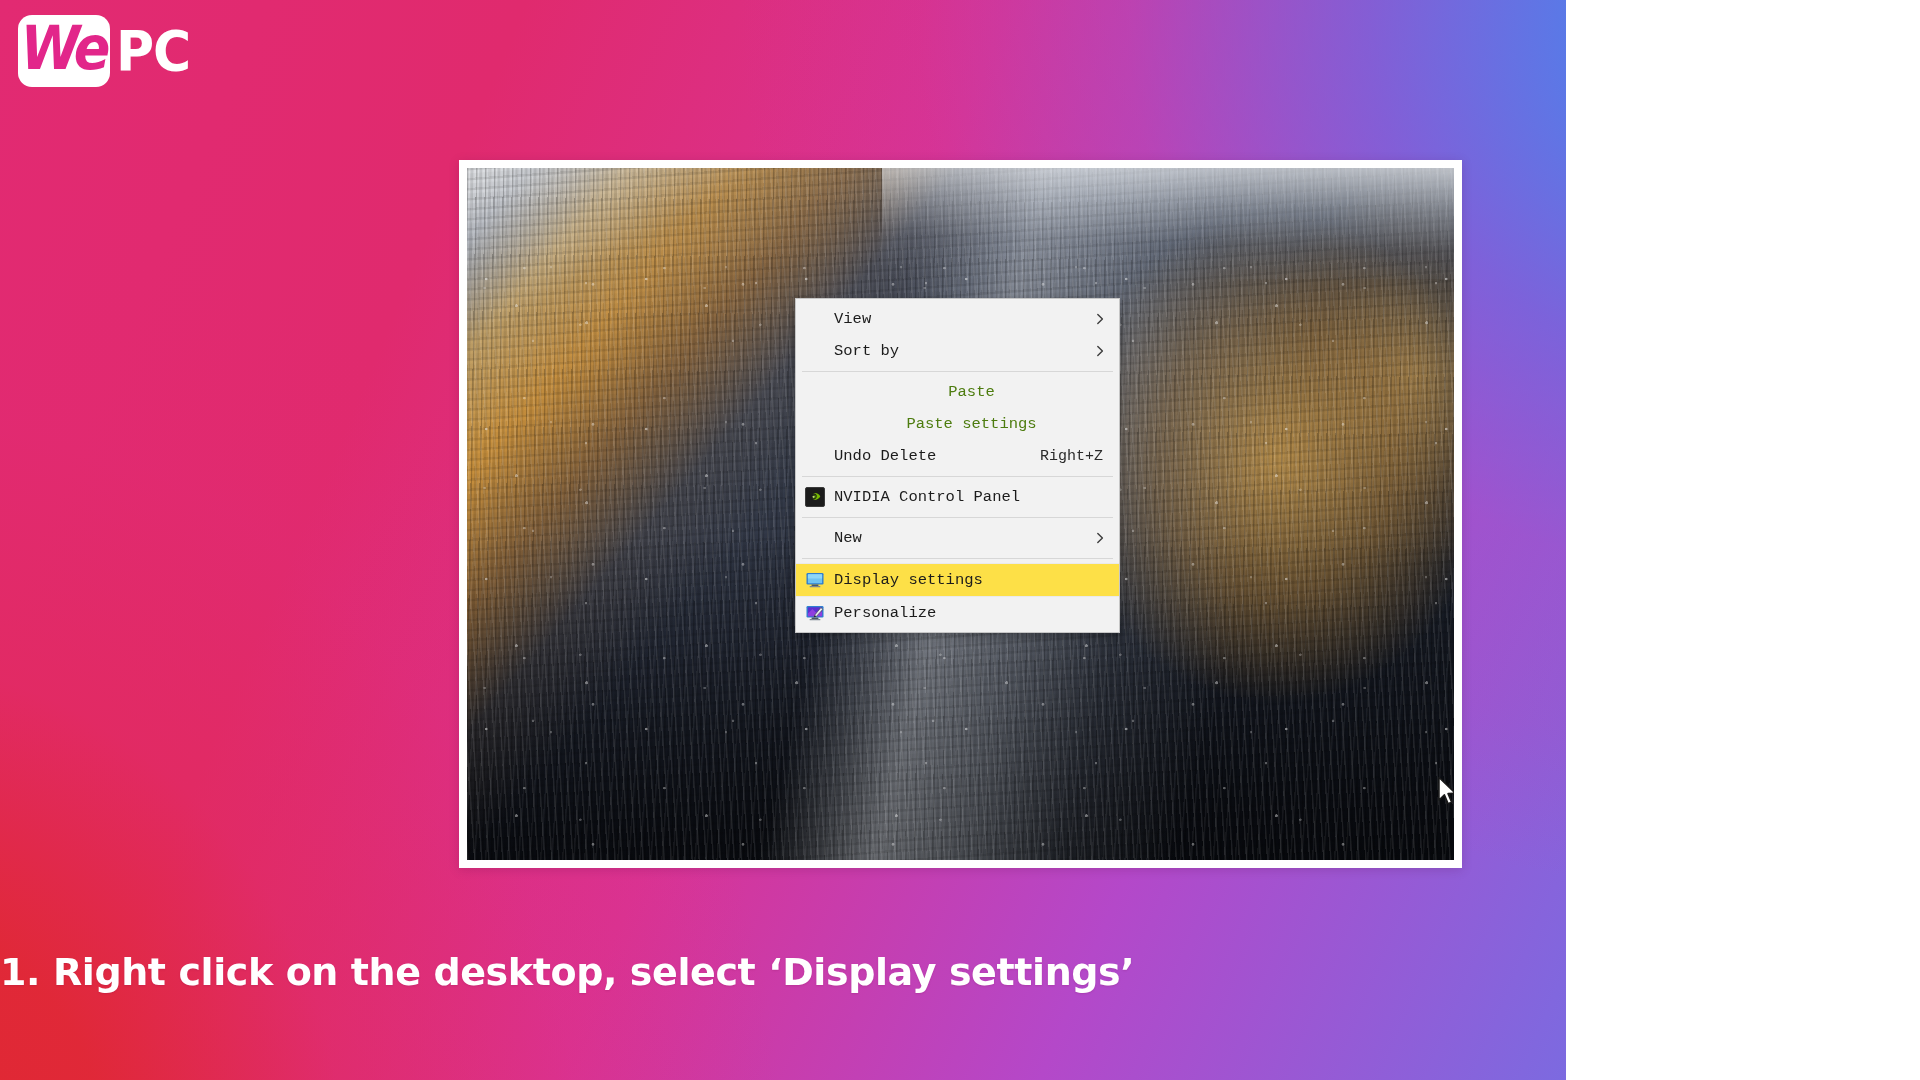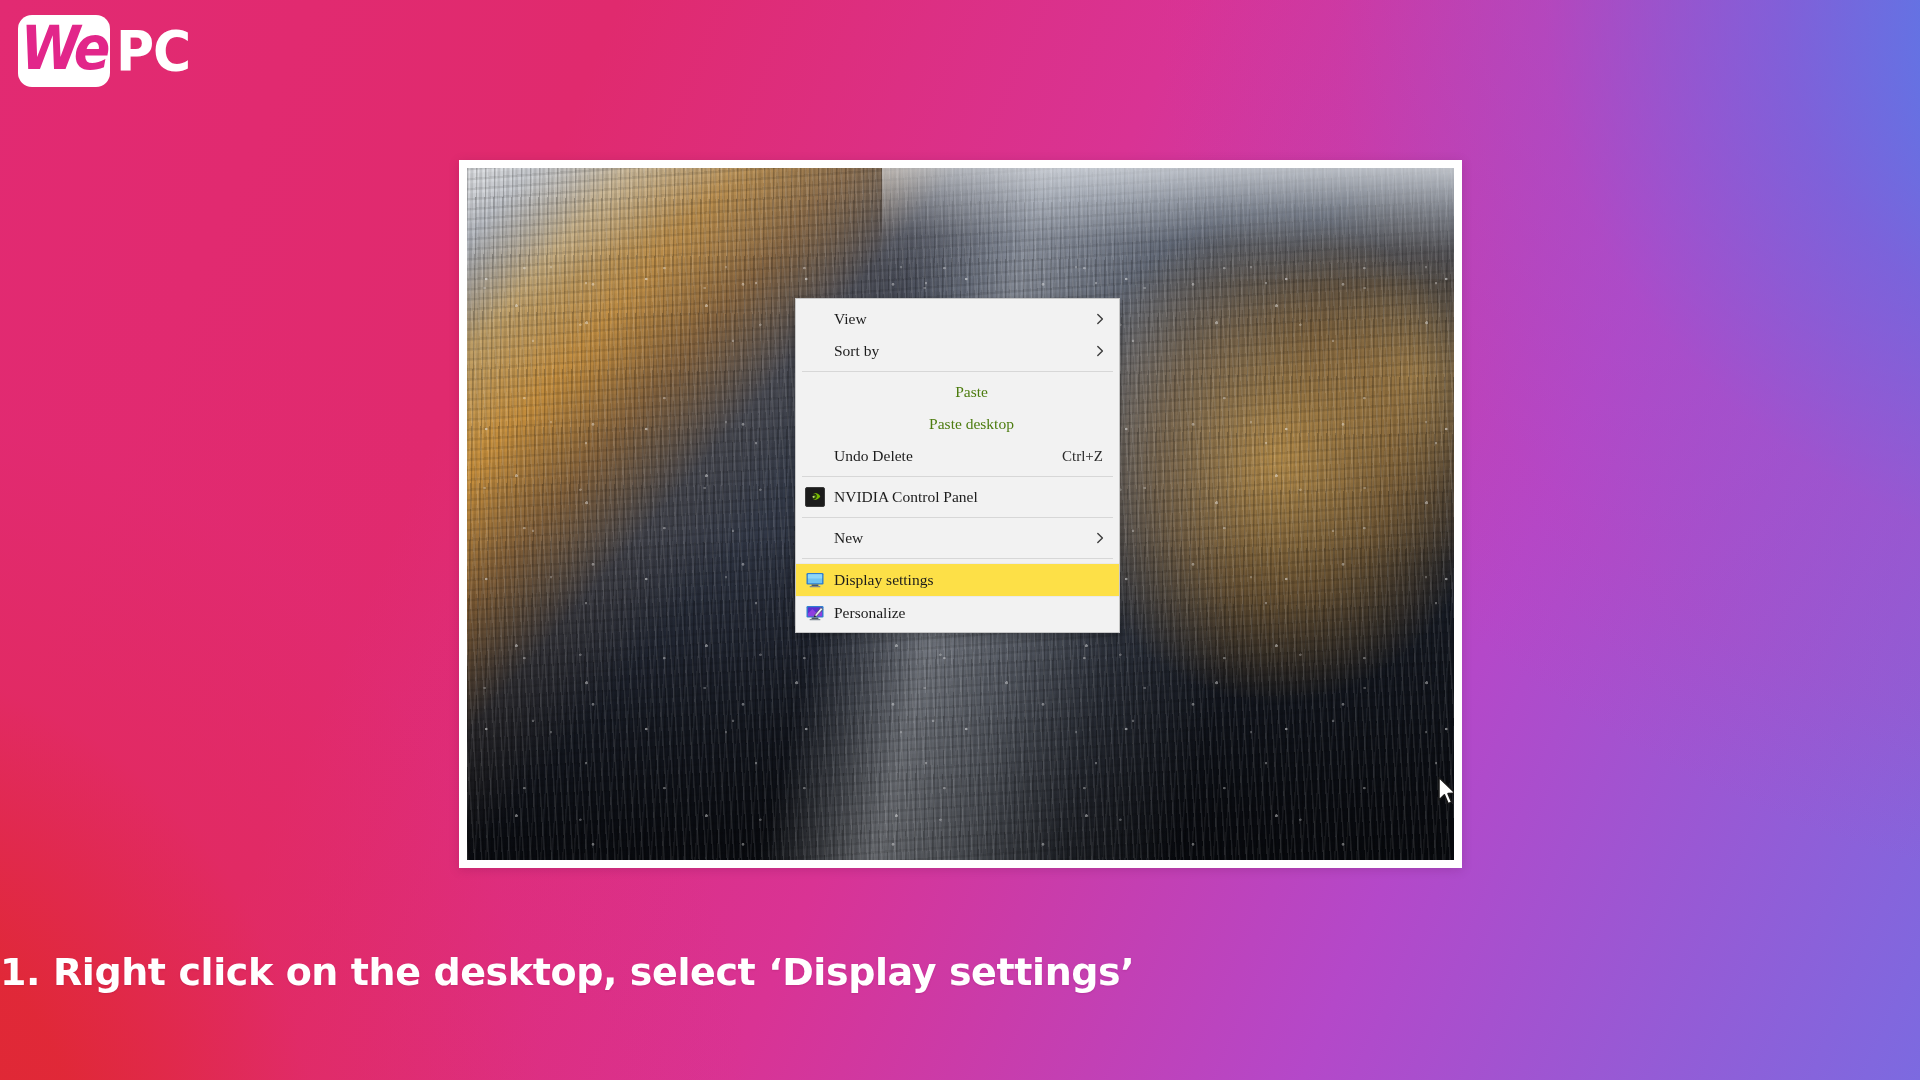--- a/index.html
+++ b/index.html
@@ -6,21 +6,21 @@
     margin: 0;
     padding: 0;
     width: 1920px;
     height: 1080px;
     overflow: hidden;
     font-family: "Liberation Sans", sans-serif;
   }
 
   #stage {
     position: relative;
-    width: 1920px;
+    width: 1566px;
     height: 1080px;
     overflow: hidden;
     background:
       radial-gradient(ellipse 1500px 1200px at 118% 2%, #4b82ec 0%, rgba(75,130,236,0.92) 16%, rgba(110,104,222,0.72) 32%, rgba(160,80,200,0.40) 48%, rgba(190,60,170,0.12) 62%, rgba(200,50,140,0) 74%),
       radial-gradient(ellipse 1300px 1400px at -8% 108%, #e0282f 0%, rgba(224,40,47,0.86) 18%, rgba(226,42,90,0.52) 36%, rgba(226,42,114,0.18) 54%, rgba(226,42,114,0) 70%),
       linear-gradient(113deg, #e22a72 0%, #e02a6e 26%, #d93394 50%, #b448c9 74%, #7c6ae0 100%);
   }
 
   
   #logo {
@@ -186,21 +186,21 @@
   #context-menu {
     position: absolute;
     left: 328px;
     top: 130px;
     width: 325px;
     background: #f2f2f2;
     border: 1px solid #c6c6c6;
     box-shadow: 0 3px 10px rgba(0,0,0,0.26);
     padding: 4px 0 3px 0;
     box-sizing: border-box;
-    font-family: Liberation Serif, serif;
+    font-family: Liberation Mono, monospace;
   }
   .menu-item {
     position: relative;
     display: flex;
     align-items: center;
     height: 32px;
     padding: 0 10px 0 38px;
     font-size: 15.5px;
     color: #1c1c1c;
     white-space: nowrap;
@@ -284,25 +284,25 @@
             <span class="menu-label">Sort by</span>
             <svg class="menu-chevron" viewBox="0 0 14 14">
               <path d="M4.8 2.4 L9.4 7 L4.8 11.6" fill="none" stroke="#3c3c3c" stroke-width="1.4" stroke-linecap="round" stroke-linejoin="round"></path>
             </svg>
           </div>
           <div class="menu-sep"></div>
           <div class="menu-item disabled">
             <span class="menu-label">Paste</span>
           </div>
           <div class="menu-item disabled">
-            <span class="menu-label">Paste desktop</span>
+            <span class="menu-label">Paste settings</span>
           </div>
           <div class="menu-item">
             <span class="menu-label">Undo Delete</span>
-            <span class="menu-accel">Ctrl+Z</span>
+            <span class="menu-accel">Right+Z</span>
           </div>
           <div class="menu-sep"></div>
           <div class="menu-item with-icon">
             <span class="menu-icon"><svg width="20" height="20" viewBox="0 0 20 20" xmlns="http://www.w3.org/2000/svg">
                 <rect x="0.5" y="0.5" width="19" height="19" rx="1.5" fill="#1b1b1b" stroke="#3a3a3a"></rect>
                 <path d="M8.2 6.2c3.2-.8 6 .6 7.1 3.4-1.6 2.6-4.3 3.9-7.4 3.3 2.2-.3 3.7-1.6 3.9-3.4.2-1.8-1.2-3.1-3.6-3.3z" fill="#76b900"></path>
                 <path d="M7.4 7.6c1.9-.5 3.6.3 4.2 2-.9 1.6-2.6 2.4-4.5 2 1.3-.2 2.2-1 2.3-2.1.1-1.1-.7-1.8-2-1.9z" fill="#3f6a00"></path>
                 <circle cx="8.6" cy="9.8" r="1.15" fill="#bde36a"></circle>
               </svg></span>
             <span class="menu-label">NVIDIA Control Panel</span>

